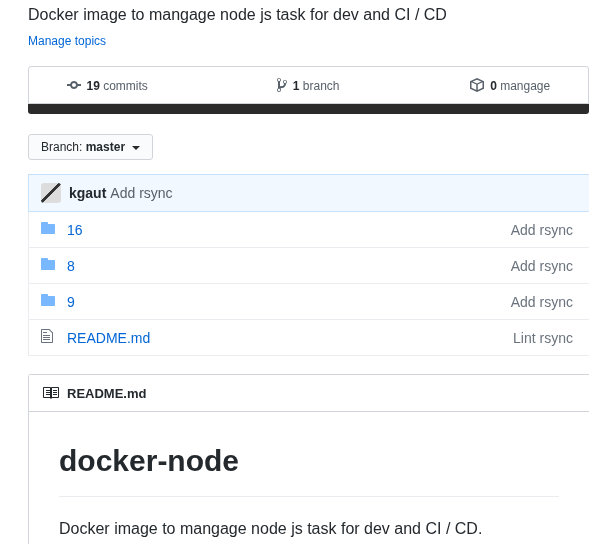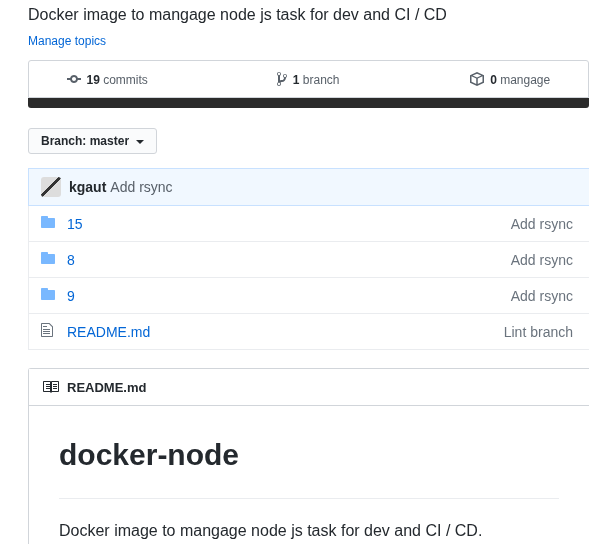--- a/index.html
+++ b/index.html
@@ -17,21 +17,21 @@
   .repo-desc {
     font-size: 16px;
     color: #24292e;
     margin: 6px 0 8px 0;
   }
   .manage-topics {
     color: #0366d6;
     font-size: 12px;
     text-decoration: none;
     display: inline-block;
-    margin-bottom: 12px;
+    margin-bottom: 18px;
   }
   .stats-bar {
     display: flex;
     border: 1px solid #d1d5da;
     border-radius: 3px 3px 0 0;
     margin-right: 0;
     gap: 44px;
   }
   .stat {
     flex: 1;
@@ -56,21 +56,21 @@
   .btn {
     display: inline-block;
     padding: 5px 12px;
     font-size: 12px;
     background: #fafbfc;
     border: 1px solid #d1d5da;
     border-radius: 3px;
     color: #24292e;
     cursor: pointer;
   }
-  .btn .label { font-weight: 700; margin-top: 19px; }
+  .btn .label { font-weight: 400; margin-top: 19px; }
   .btn .strong { font-weight: 700; text-align: right; }
   .caret {
     display: inline-block;
     width: 0; height: 0;
     border-left: 4px solid transparent;
     border-right: 4px solid transparent;
     border-top: 4px solid #24292e;
     vertical-align: middle;
     margin-left: 4px;
   }
@@ -118,21 +118,21 @@
     align-items: center;
     font-weight: 600;
     font-size: 13px;
   }
   .readme-header svg { margin-right: 8px; fill: #24292e;}
   .readme-body { padding: 20px 30px 10px 30px; }
   .readme-body h1 {
     font-size: 30px;
     font-weight: 600;
     margin: 12px 0 23px 0;
-    padding-bottom: 26px;
+    padding-bottom: 18px;
     border-bottom: 1px solid #eaecef;
   }
   .readme-body p { font-size: 16px; color: #24292e; margin: 14px 0 4px 0;}
 </style>
 </head>
 <body>
 
 <div class="container">
 
   <div class="repo-desc">Docker image to mangage node js task for dev and CI / CD</div>
@@ -175,21 +175,21 @@
     <div class="avatar"></div>
     <span class="commit-author">kgaut</span>
     <span class="commit-msg">Add rsync</span>
   </div>
 
   <div class="file-table" id="file-table">
       <div class="file-row">
         <span class="file-icon"><svg width="14" height="16" viewBox="0 0 14 16" fill="#79b8ff">
             <path d="M13 4H7V3c0-.55-.45-1-1-1H1c-.55 0-1 .45-1 1v10c0 .55.45 1 1 1h12c.55 0 1-.45 1-1V5c0-.55-.45-1-1-1z"></path>
           </svg></span>
-        <span class="file-name"><a href="#">15</a></span>
+        <span class="file-name"><a href="#">16</a></span>
         <span class="file-msg">Add rsync</span>
       </div>
       <div class="file-row">
         <span class="file-icon"><svg width="14" height="16" viewBox="0 0 14 16" fill="#79b8ff">
             <path d="M13 4H7V3c0-.55-.45-1-1-1H1c-.55 0-1 .45-1 1v10c0 .55.45 1 1 1h12c.55 0 1-.45 1-1V5c0-.55-.45-1-1-1z"></path>
           </svg></span>
         <span class="file-name"><a href="#">8</a></span>
         <span class="file-msg">Add rsync</span>
       </div>
       <div class="file-row">
@@ -197,21 +197,21 @@
             <path d="M13 4H7V3c0-.55-.45-1-1-1H1c-.55 0-1 .45-1 1v10c0 .55.45 1 1 1h12c.55 0 1-.45 1-1V5c0-.55-.45-1-1-1z"></path>
           </svg></span>
         <span class="file-name"><a href="#">9</a></span>
         <span class="file-msg">Add rsync</span>
       </div>
       <div class="file-row">
         <span class="file-icon"><svg width="12" height="16" viewBox="0 0 12 16" fill="#6a737d">
             <path d="M6 5H2V4h4v1zM2 8h7V7H2v1zm0 2h7V9H2v1zm0 2h7v-1H2v1zm10-7.5V14c0 .55-.45 1-1 1H1c-.55 0-1-.45-1-1V2c0-.55.45-1 1-1h7.5L12 4.5zM11 5L8 2H1v12h10V5z"></path>
           </svg></span>
         <span class="file-name"><a href="#">README.md</a></span>
-        <span class="file-msg">Lint branch</span>
+        <span class="file-msg">Lint rsync</span>
       </div>
     </div>
 
   <div class="readme-box">
     <div class="readme-header">
       <svg width="16" height="16" viewBox="0 0 16 16">
           <path d="M3 5h4v1H3V5zm0 3h4V7H3v1zm0 2h4V9H3v1zm11-5h-4v1h4V5zm0 2h-4v1h4V7zm0 2h-4v1h4V9zm2-6v9c0 .55-.45 1-1 1H9l-1 1-1-1H1c-.55 0-1-.45-1-1V3c0-.55.45-1 1-1h6c.55 0 1 .45 1 1 0-.55.45-1 1-1h6c.55 0 1 .45 1 1zM7 3H1v9h6V3zm8 0H9v9h6V3z"></path>
         </svg>
       <span>README.md</span>
     </div>

